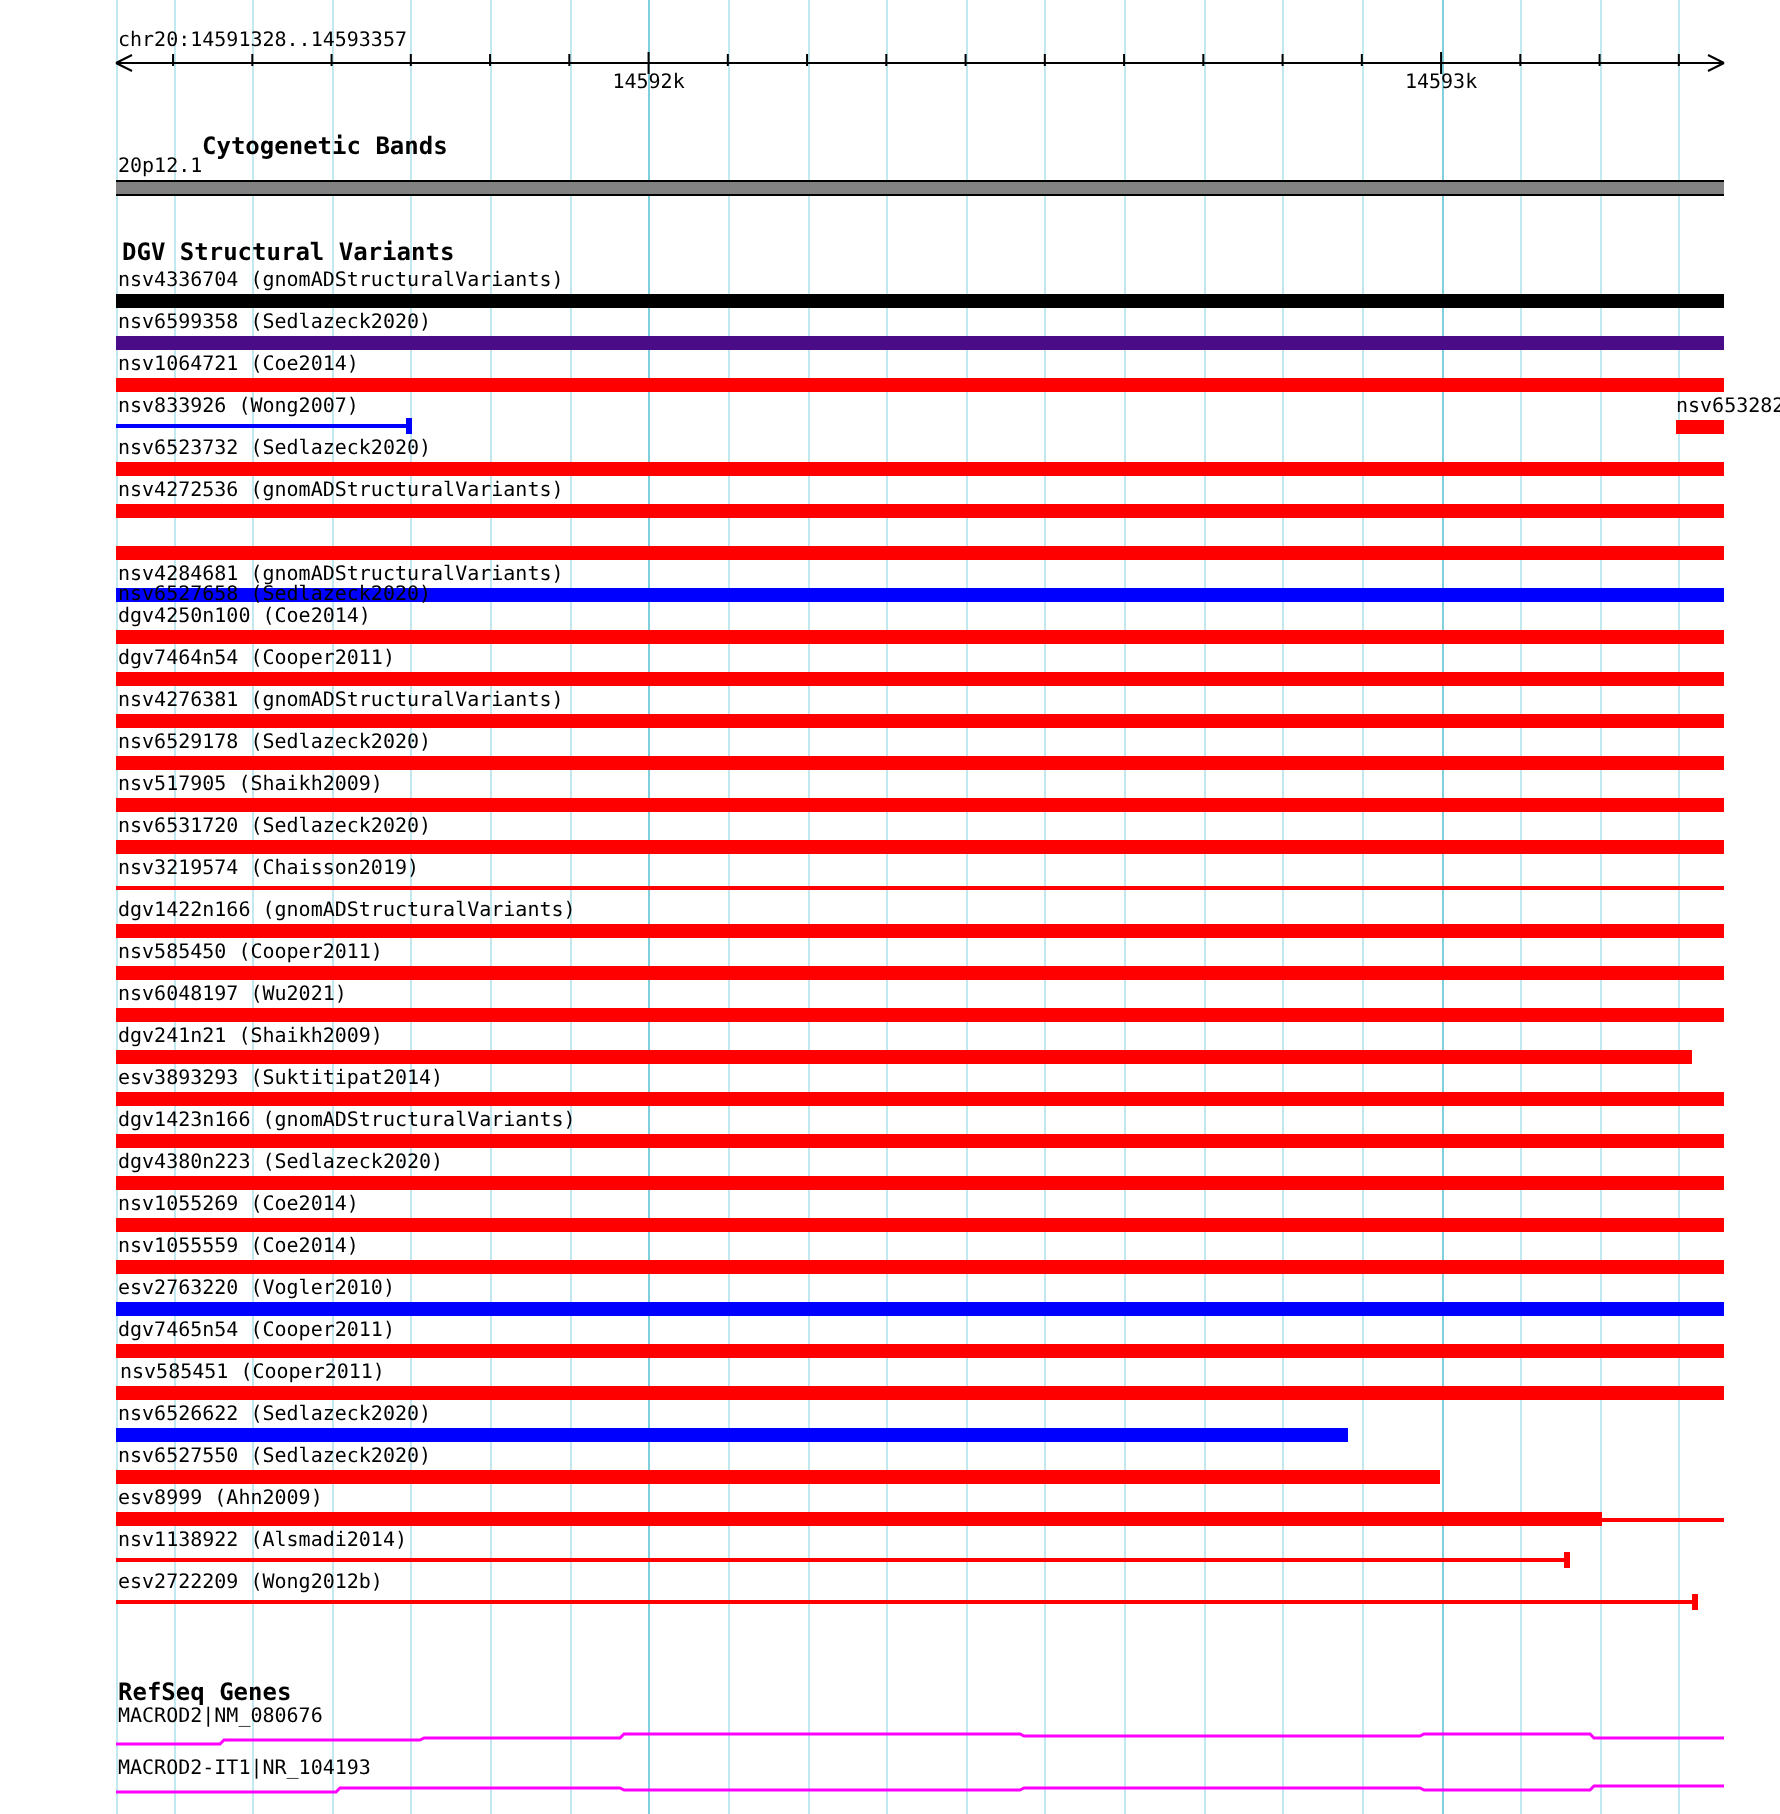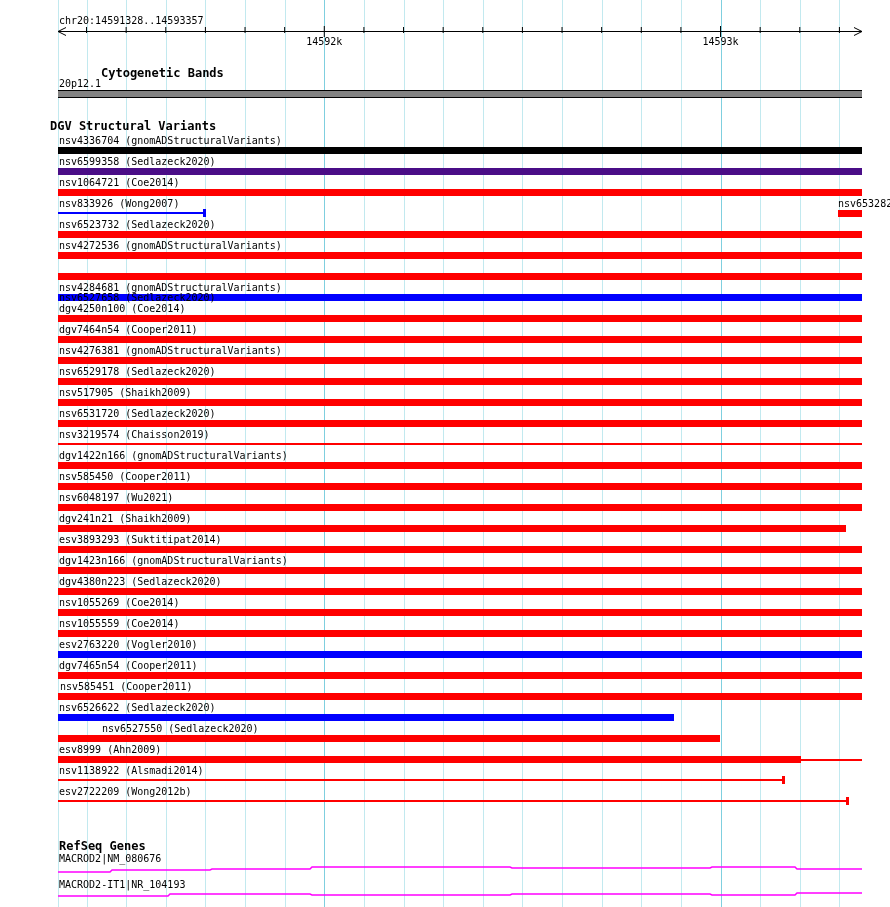--- a/index.html
+++ b/index.html
@@ -86,21 +86,21 @@
       <polyline points="58,872 110,872 112,870 210,870 212,869 310,869 312,867 510,867 512,868 710,868 712,867 795,867 797,869 862,869" fill="none" stroke="#ff00ff" stroke-width="1.5"></polyline>
       <polyline points="58,896 168,896 170,894 310,894 312,895 510,895 512,894 710,894 712,895 795,895 797,893 862,893" fill="none" stroke="#ff00ff" stroke-width="1.5"></polyline>
     </svg>
 
   <div class="lbl" style="left:59px;top:15px;">chr20:14591328..14593357</div>
 
   <div class="hdr" style="left:59px;top:67px;margin-left:42px;">Cytogenetic Bands</div>
   <div class="lbl" style="left:59px;top:78px;">20p12.1</div>
   <div id="cytoband-bar"></div>
 
-  <div class="hdr" style="left:50px;top:120px;">DGV Structural Variants</div>
+  <div class="hdr" style="left:61px;top:120px;">DGV Structural Variants</div>
 
   <div id="variant-rows">
       <div class="lbl" style="left: 59px; top: 135px;">nsv4336704 (gnomADStructuralVariants)</div>
       <div class="bar" style="left: 58px; top: 147px; width: 804px; background: rgb(0, 0, 0);"></div>
       <div class="lbl" style="left: 59px; top: 156px;">nsv6599358 (Sedlazeck2020)</div>
       <div class="bar" style="left: 58px; top: 168px; width: 804px; background: rgb(74, 13, 135);"></div>
       <div class="lbl" style="left: 59px; top: 177px;">nsv1064721 (Coe2014)</div>
       <div class="bar" style="left: 58px; top: 189px; width: 804px; background: rgb(255, 0, 0);"></div>
       <div class="lbl" style="left: 59px; top: 198px;">nsv833926 (Wong2007)</div>
       <div class="thinline" style="left: 58px; top: 212px; width: 146px; background: rgb(0, 0, 255);"></div>
@@ -148,21 +148,21 @@
       <div class="lbl" style="left: 59px; top: 618px;">nsv1055559 (Coe2014)</div>
       <div class="bar" style="left: 58px; top: 630px; width: 804px; background: rgb(255, 0, 0);"></div>
       <div class="lbl" style="left: 59px; top: 639px;">esv2763220 (Vogler2010)</div>
       <div class="bar" style="left: 58px; top: 651px; width: 804px; background: rgb(0, 0, 255);"></div>
       <div class="lbl" style="left: 59px; top: 660px;">dgv7465n54 (Cooper2011)</div>
       <div class="bar" style="left: 58px; top: 672px; width: 804px; background: rgb(255, 0, 0);"></div>
       <div class="lbl" style="left: 60px; top: 681px; text-align: right;">nsv585451 (Cooper2011)</div>
       <div class="bar" style="left: 58px; top: 693px; width: 804px; background: rgb(255, 0, 0);"></div>
       <div class="lbl" style="left: 59px; top: 702px;">nsv6526622 (Sedlazeck2020)</div>
       <div class="bar" style="left: 58px; top: 714px; width: 616px; background: rgb(0, 0, 255);"></div>
-      <div class="lbl" style="left: 59px; top: 723px; margin-left: 43px;">nsv6527550 (Sedlazeck2020)</div>
+      <div class="lbl" style="left: 59px; top: 723px;">nsv6527550 (Sedlazeck2020)</div>
       <div class="bar" style="left: 58px; top: 735px; width: 662px; background: rgb(255, 0, 0);"></div>
       <div class="lbl" style="left: 59px; top: 744px;">esv8999 (Ahn2009)</div>
       <div class="bar" style="left: 58px; top: 756px; width: 743px; background: rgb(255, 0, 0);"></div>
       <div class="thinline" style="left: 801px; top: 759px; width: 61px; background: rgb(255, 0, 0);"></div>
       <div class="lbl" style="left: 59px; top: 765px;">nsv1138922 (Alsmadi2014)</div>
       <div class="thinline" style="left: 58px; top: 779px; width: 725px; background: rgb(255, 0, 0);"></div>
       <div class="tickend" style="left: 782px; top: 776px; background: rgb(255, 0, 0);"></div>
       <div class="lbl" style="left: 59px; top: 786px;">esv2722209 (Wong2012b)</div>
       <div class="thinline" style="left: 58px; top: 800px; width: 789px; background: rgb(255, 0, 0);"></div>
       <div class="tickend" style="left: 846px; top: 797px; background: rgb(255, 0, 0);"></div>

